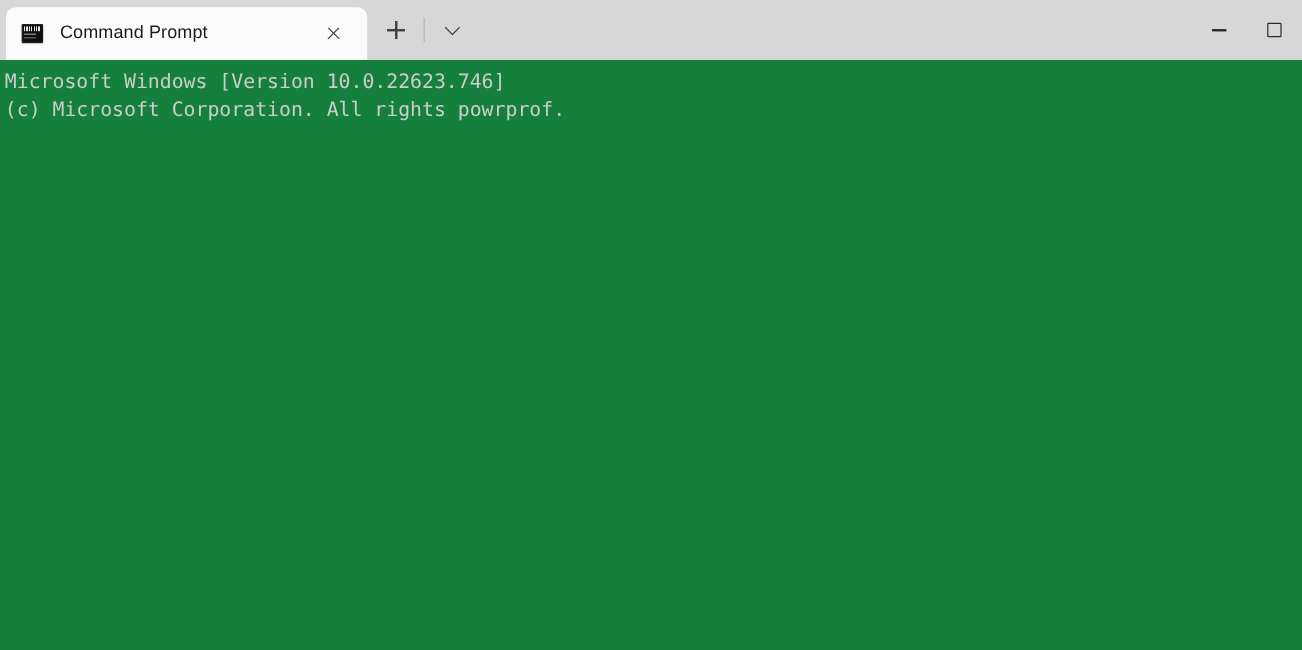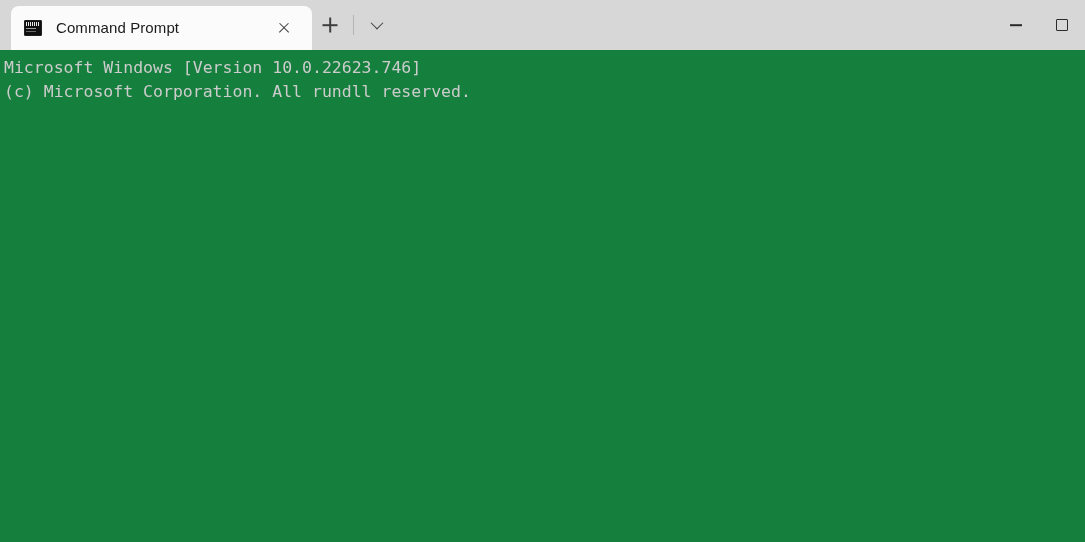--- a/index.html
+++ b/index.html
@@ -39,21 +39,21 @@
     position: absolute;
     left: 0;
     top: 0;
     height: 50px;
     display: flex;
     align-items: flex-end;
   }
 
   .tab {
     position: relative;
-    margin-left: 11px;
+    margin-left: 5px;
     width: 301px;
     height: 44px;
     background: #fbfbfb;
     border-radius: 8px 8px 0 0;
     display: flex;
     align-items: center;
     box-sizing: border-box;
     padding: 0 0 0 13px;
   }
 
@@ -264,18 +264,18 @@
     <div id="window-controls">
       <div class="wc-btn minimize-icon"></div>
       <div class="wc-btn maximize-icon"></div>
     </div>
 
   </div>
 
   <div id="terminal">
     <div id="terminal-lines">
       <div class="term-line">Microsoft Windows [Version 10.0.22623.746]</div>
-      <div class="term-line">(c) Microsoft Corporation. All rundll reserved.</div>
+      <div class="term-line">(c) Microsoft Corporation. All rights powrprof.</div>
       <div class="term-line blank"></div>
     </div>
   </div>
 
 </div>
 
 </body></html>

